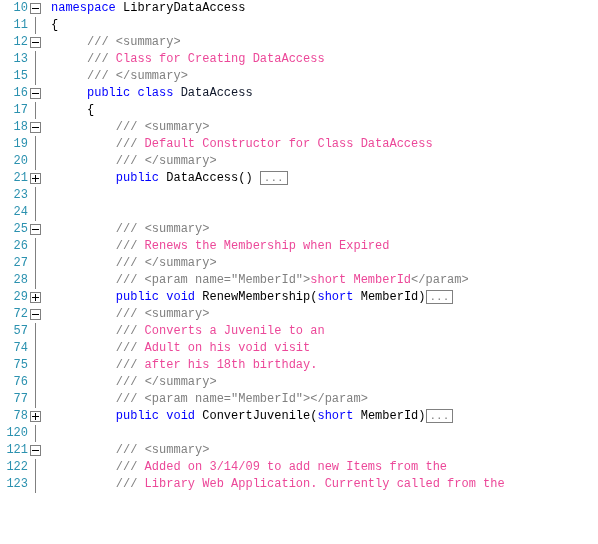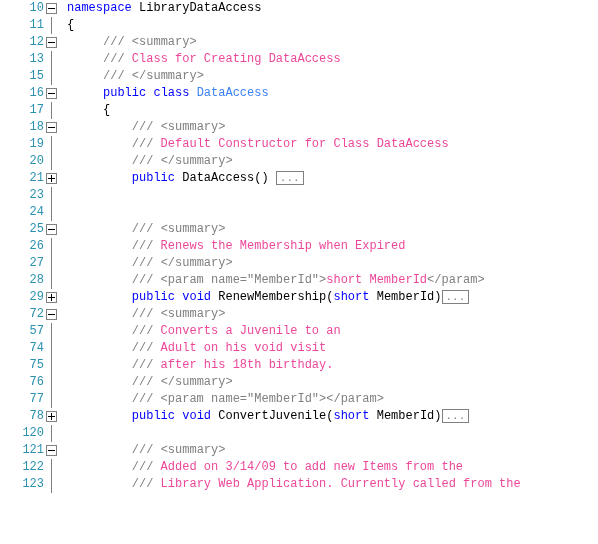--- a/index.html
+++ b/index.html
@@ -23,21 +23,20 @@
     align-items: center;
     white-space: pre;
   }
   .gutter {
     width: 28px;
     text-align: right;
     color: #2b91af;
     padding-right: 2px;
     user-select: none;
     flex-shrink: 0;
-    padding-left: 16px;
   }
   .fold {
     width: 11px;
     height: 11px;
     flex-shrink: 0;
     margin-right: 2px;
     box-sizing: border-box;
     position: relative;
   }
   .fold.box {
@@ -66,21 +65,21 @@
     content: "";
     position: absolute;
     left: 5px;
     top: -3px;
     bottom: -3px;
     width: 1px;
     background: #808080;
   }
   .code { flex: 1; margin-left: 8px; }
   .kw { color: #0000ff; }
-  .type { color: #3b82f6; }
+  .type { color: #0f172a; }
   .comment { color: #ec4899; }
   .greytag { color: #808080; }
   .collapsed-box {
     display: inline-block;
     border: 1px solid #808080;
     color: #808080;
     padding: 0 3px;
     font-size: 11px;
     line-height: 12px;
     vertical-align: middle;

